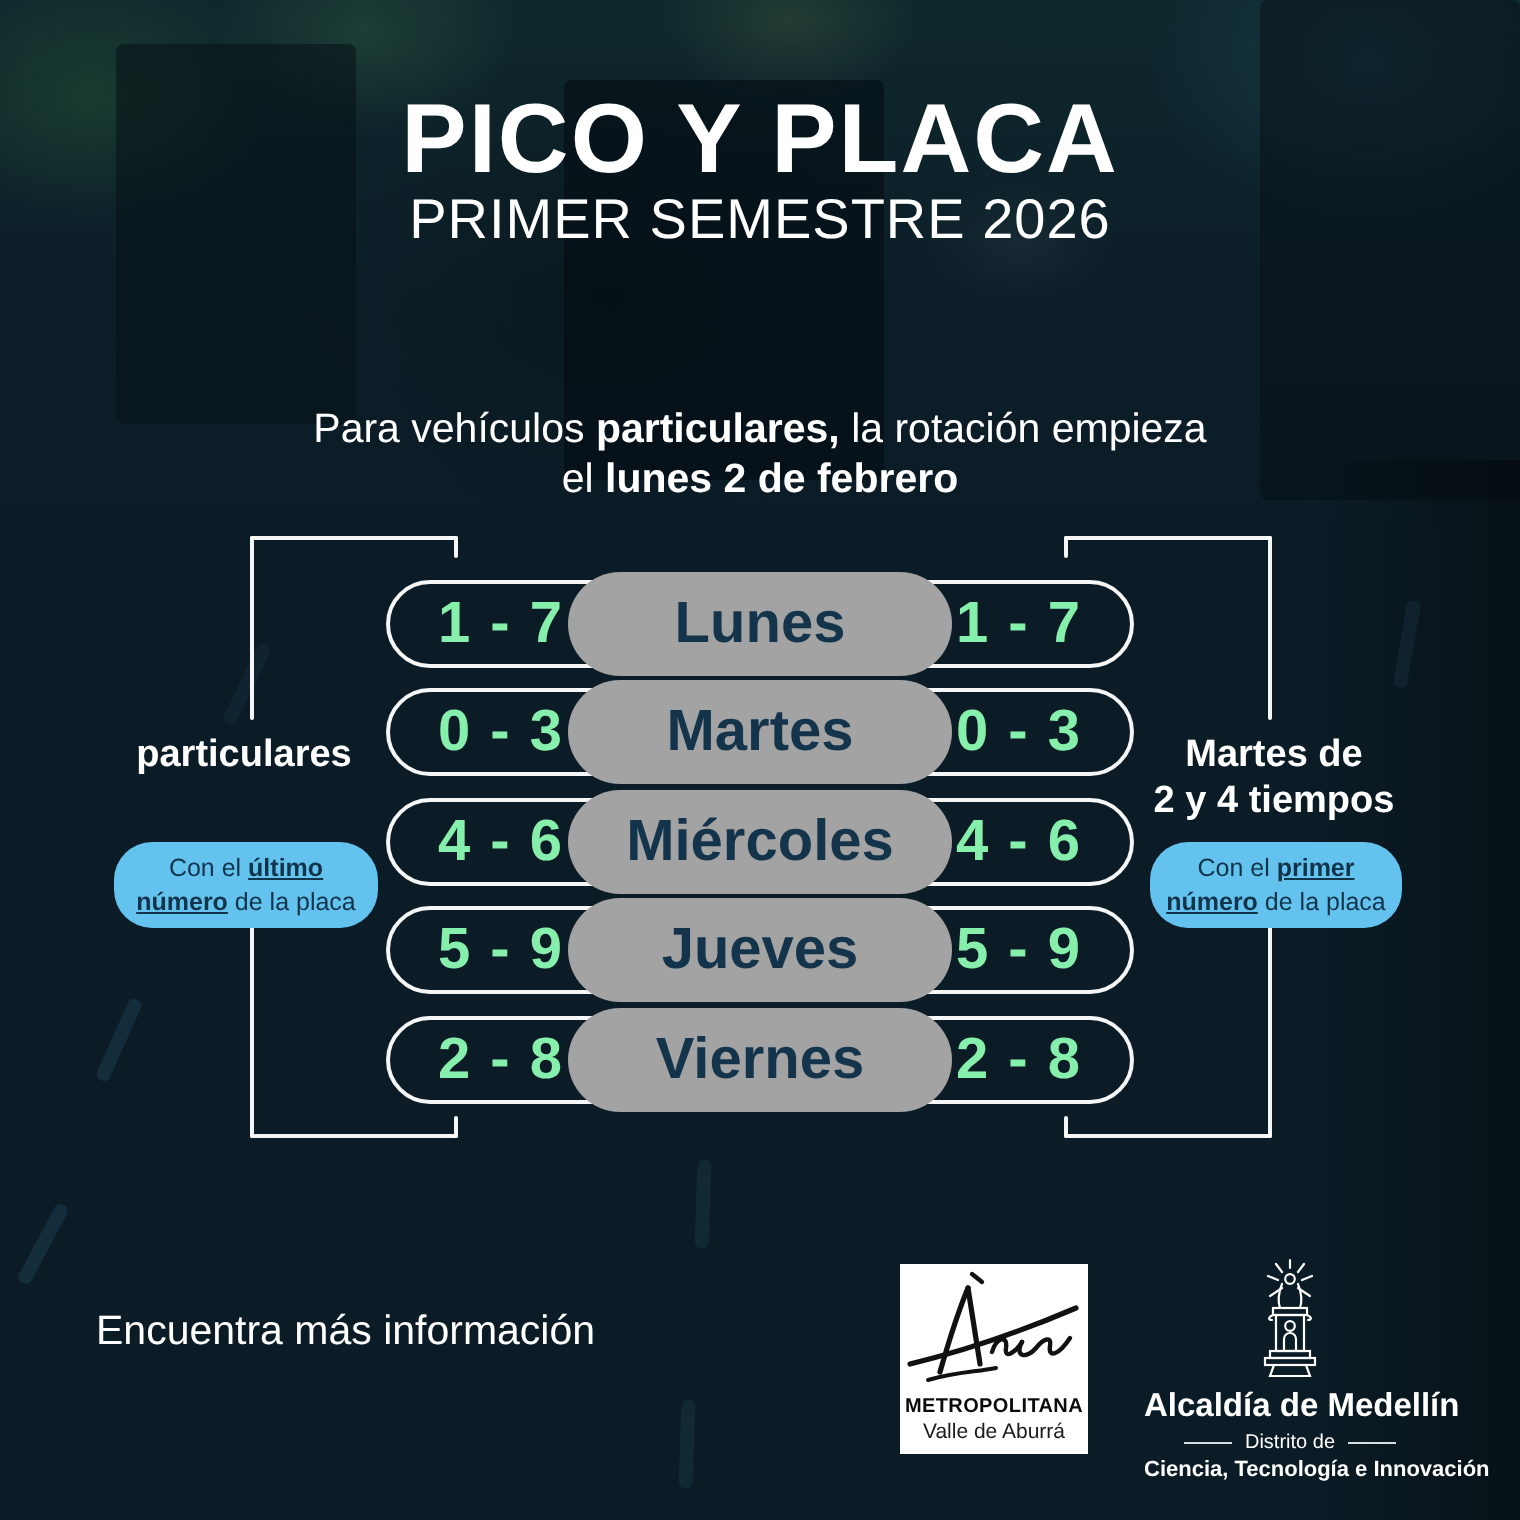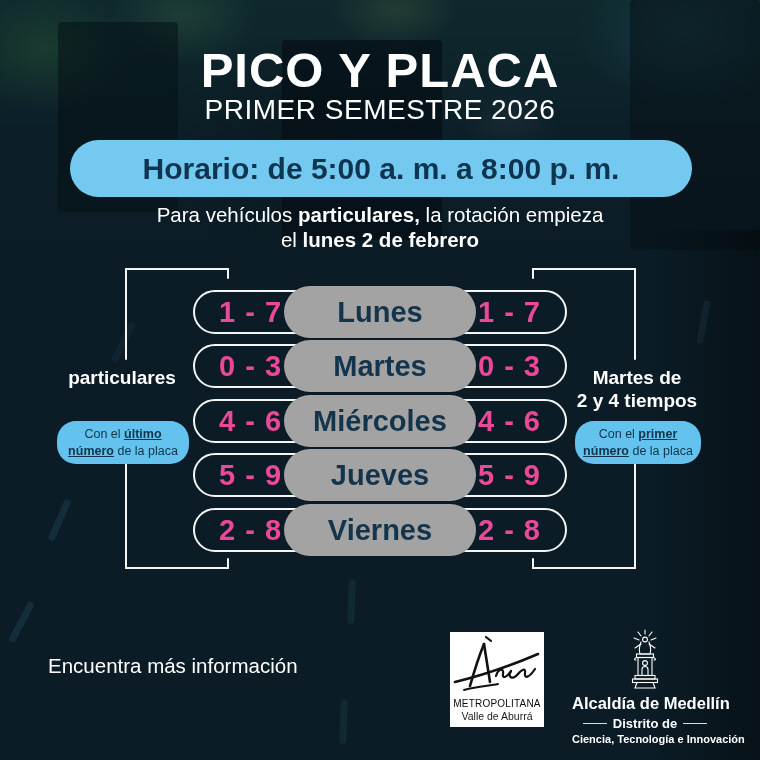--- a/index.html
+++ b/index.html
@@ -59,21 +59,21 @@
 
   
   .row-pill{
     left:193px;width:374px;height:44px;border-radius:23px;
     border:2px solid rgba(255,255,255,.96);
     box-sizing:border-box;
     display:flex;align-items:center;justify-content:space-between;
     padding:0 24px;
   }
   .row-num{
-    color:#ec4899;font-size:29px;font-weight:700;letter-spacing:1px;
+    color:#86efac;font-size:29px;font-weight:700;letter-spacing:1px;
     white-space:nowrap;
   }
   .day-pill{
     position:absolute;left:50%;top:-6px;transform:translateX(-50%);
     width:192px;height:52px;border-radius:26px;background:#a3a3a3;
     display:flex;align-items:center;justify-content:center;
     color:#14344C;font-size:29px;font-weight:700;white-space:nowrap;
   }
 
   
@@ -97,31 +97,31 @@
     left:48px;top:655px;color:#ffffff;font-size:20.5px;line-height:1.12;font-weight:400;
   }
   .footer-info b{font-weight:700;}
 
   .area-logo{
     left:450px;top:632px;width:94px;height:95px;background:#ffffff;
     box-sizing:border-box;display:flex;flex-direction:column;align-items:center;
     justify-content:flex-end;padding-bottom:5px;
   }
   .area-script{position:absolute;left:0;top:2px;}
-  .area-l1{color:#0b0b0b;font-size:10px;font-weight:400;letter-spacing:.2px;line-height:1.15;}
+  .area-l1{color:#0b0b0b;font-size:10px;font-weight:700;letter-spacing:.2px;line-height:1.15;}
   .area-l2{color:#1a1a1a;font-size:10.5px;font-weight:400;line-height:1.15;}
 
   .alcaldia{
     left:572px;top:629px;width:146px;text-align:center;color:#ffffff;
   }
   .alcaldia-emblem{display:block;margin:0 auto;}
   .alcaldia-name{font-size:16.5px;font-weight:700;margin-top:3px;white-space:nowrap;}
   .district-row{display:flex;align-items:center;justify-content:center;gap:6px;margin-top:3px;}
   .district-row .dline{width:24px;height:1px;background:#ffffff;opacity:.85;}
-  .district-label{font-size:13px;font-weight:700;}
+  .district-label{font-size:10px;font-weight:400;}
   .district-bold{font-size:11px;font-weight:700;margin-top:2px;white-space:nowrap;}
 </style>
 </head>
 <body>
 
 <div id="canvas">
 
   <div class="abs bg-top"></div>
   <div class="abs bg-block" style="left:58px;top:22px;width:120px;height:190px;"></div>
   <div class="abs bg-block" style="left:282px;top:40px;width:160px;height:200px;background:rgba(4,12,18,.6);"></div>
@@ -130,23 +130,20 @@
   <div class="abs lane-dash" style="left:56px;top:498px;transform:rotate(24deg);"></div>
   <div class="abs lane-dash" style="left:18px;top:600px;transform:rotate(28deg);"></div>
   <div class="abs lane-dash" style="left:348px;top:580px;transform:rotate(2deg);opacity:.22;"></div>
   <div class="abs lane-dash" style="left:340px;top:700px;transform:rotate(2deg);opacity:.22;"></div>
   <div class="abs lane-dash" style="left:700px;top:300px;transform:rotate(10deg);opacity:.18;"></div>
   <div class="abs lane-dash" style="left:120px;top:320px;transform:rotate(26deg);opacity:.15;"></div>
 
   <div class="abs title">PICO Y PLACA</div>
   <div class="abs subtitle">PRIMER SEMESTRE 2026</div>
 
-  <div class="abs horario-pill">
-    <span>Horario: de 5:00 a. m. a 8:00 p. m.</span>
-  </div>
 
   <div class="abs intro" style="top:203px;"><span>Para vehículos </span><b>particulares,</b><span> la rotación empieza</span></div>
   <div class="abs intro" style="top:228px;"><span>el </span><b>lunes 2 de febrero</b></div>
 
   <div class="abs bk" style="left:125px;top:268px;width:104px;height:2px;"></div>
   <div class="abs bk" style="left:227px;top:268px;width:2px;height:11px;"></div>
   <div class="abs bk" style="left:125px;top:268px;width:2px;height:92px;"></div>
   <div class="abs bk" style="left:125px;top:462px;width:2px;height:107px;"></div>
   <div class="abs bk" style="left:125px;top:567px;width:104px;height:2px;"></div>
   <div class="abs bk" style="left:227px;top:558px;width:2px;height:11px;"></div>

